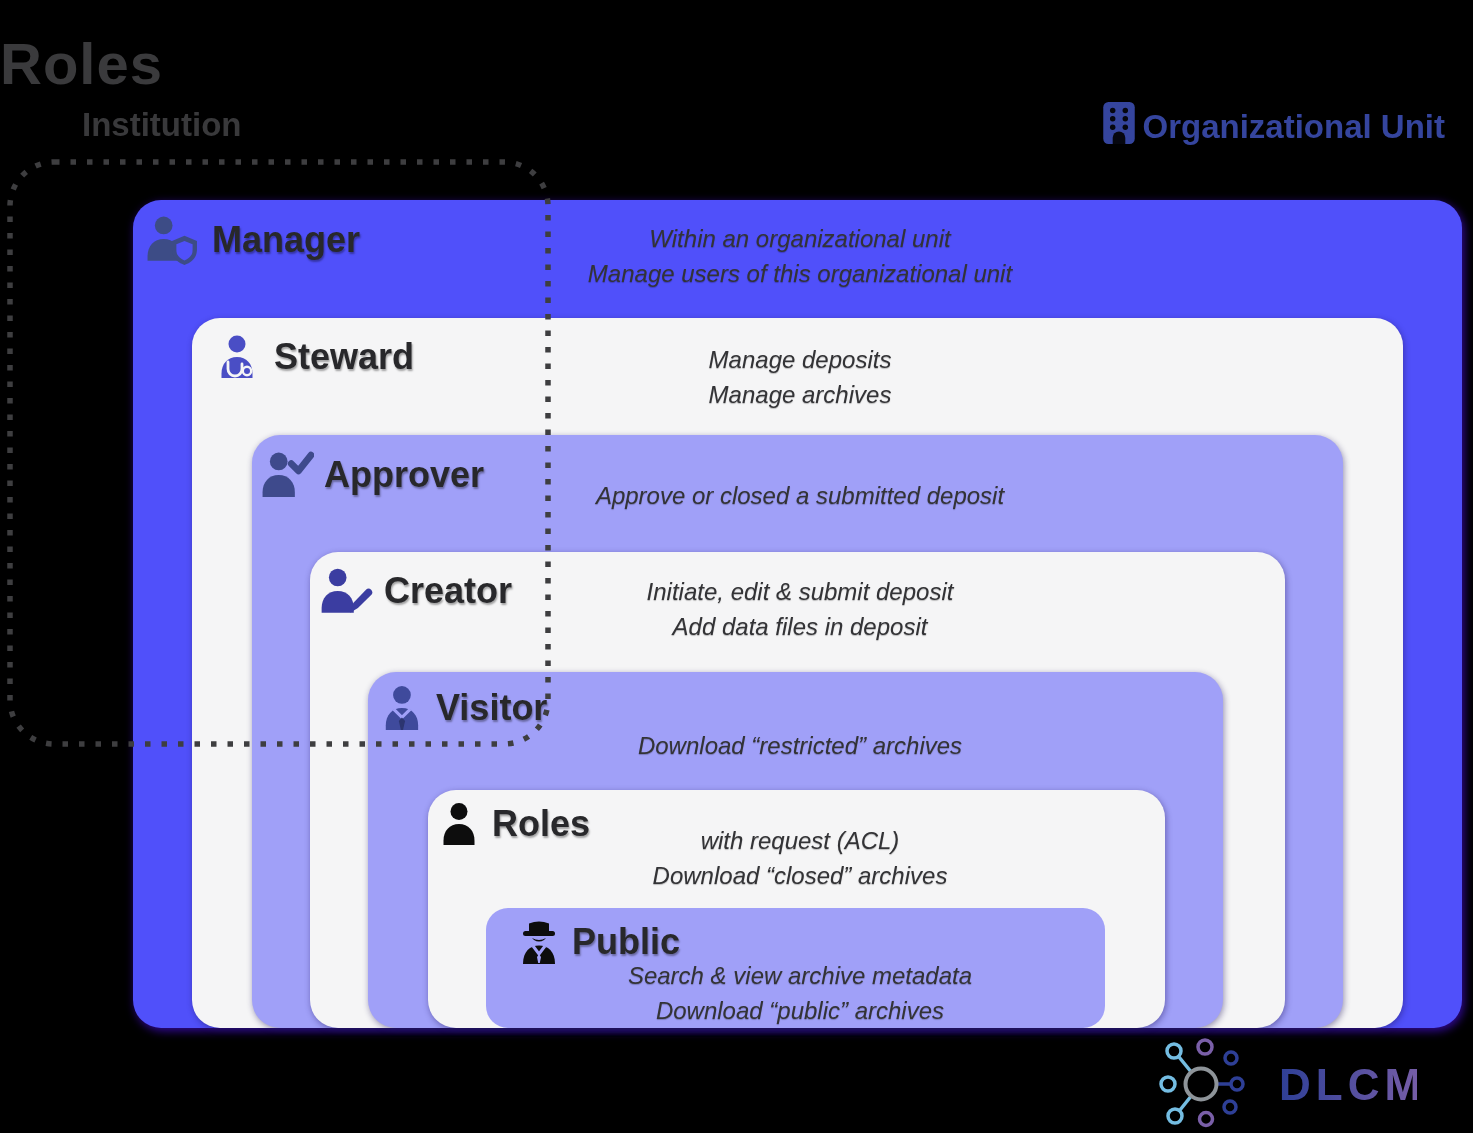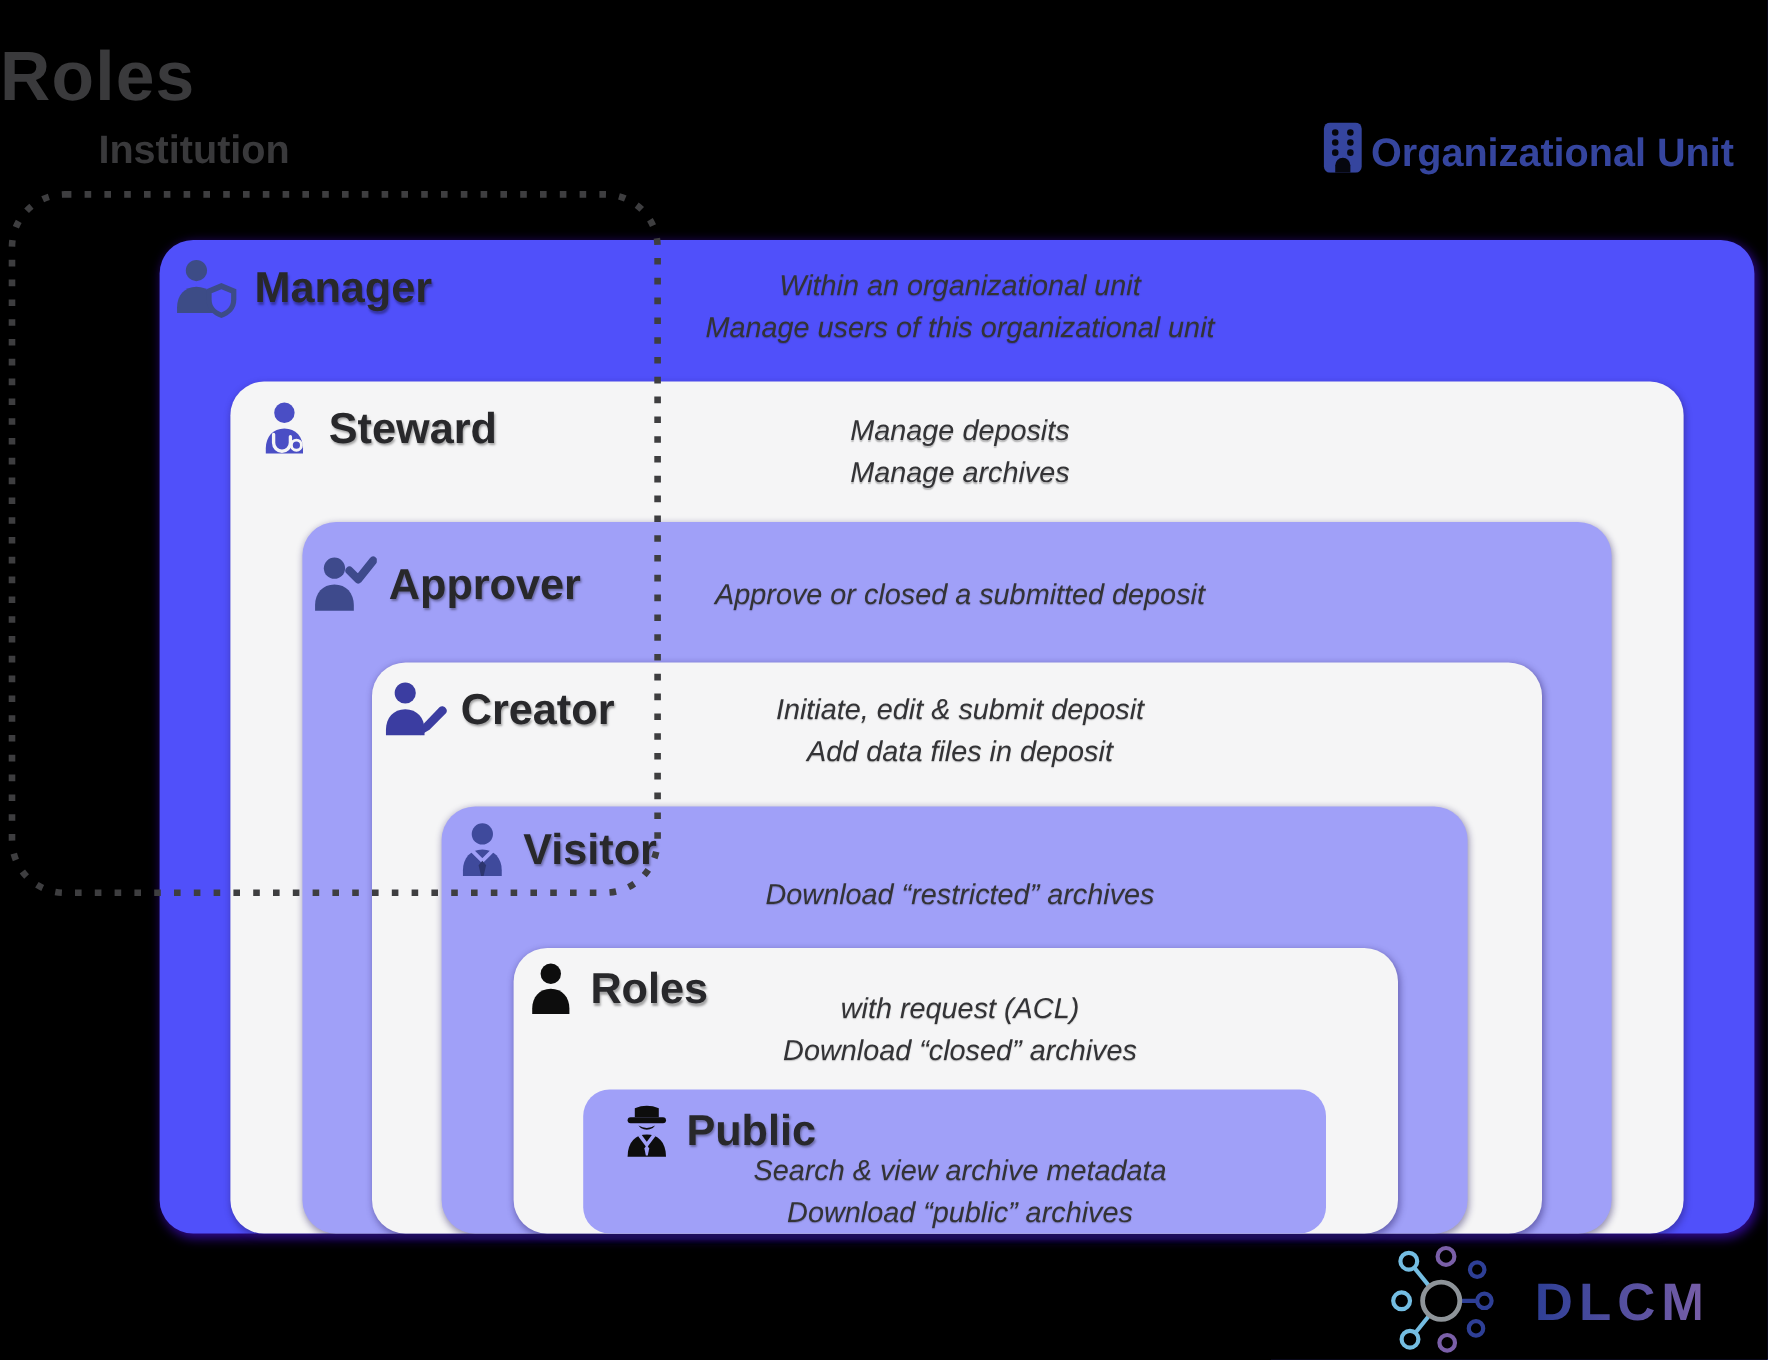--- a/index.html
+++ b/index.html
@@ -28,21 +28,21 @@
       box-shadow:1px 2px 6px rgba(30,20,90,0.45);}
   .b6{left:428px;top:790px;width:737px;height:238px;background:#f5f5f6;
       box-shadow:1px 2px 6px rgba(30,20,90,0.45);}
   .b7{left:486px;top:908px;width:619px;height:120px;background:#a0a0f8;border-radius:22px;}
 
   .role-label{position:absolute;z-index:3;display:flex;align-items:center;gap:10px;
       font-size:36px;font-weight:bold;color:#28282b;
       text-shadow:1px 2px 2px rgba(0,0,0,0.35);}
   .rl1{left:142px;top:210px;height:60px;}
   .rl2{left:216px;top:328px;height:58px;}
-  .rl3{left:258px;top:458px;height:58px;}
+  .rl3{left:258px;top:446px;height:58px;}
   .rl4{left:318px;top:562px;height:58px;}
   .rl5{left:380px;top:681px;height:54px;}
   .rl6{left:438px;top:797px;height:54px;}
   .rl7{left:516px;top:915px;height:54px;}
   .role-label .icon{display:flex;align-items:center;}
 
   .role-desc{position:absolute;z-index:3;left:500px;width:600px;text-align:center;
       font-size:24px;font-style:italic;color:#333336;line-height:35px;
       text-shadow:0 1px 1px rgba(0,0,0,0.25);}
   .rd1{top:221px;}

